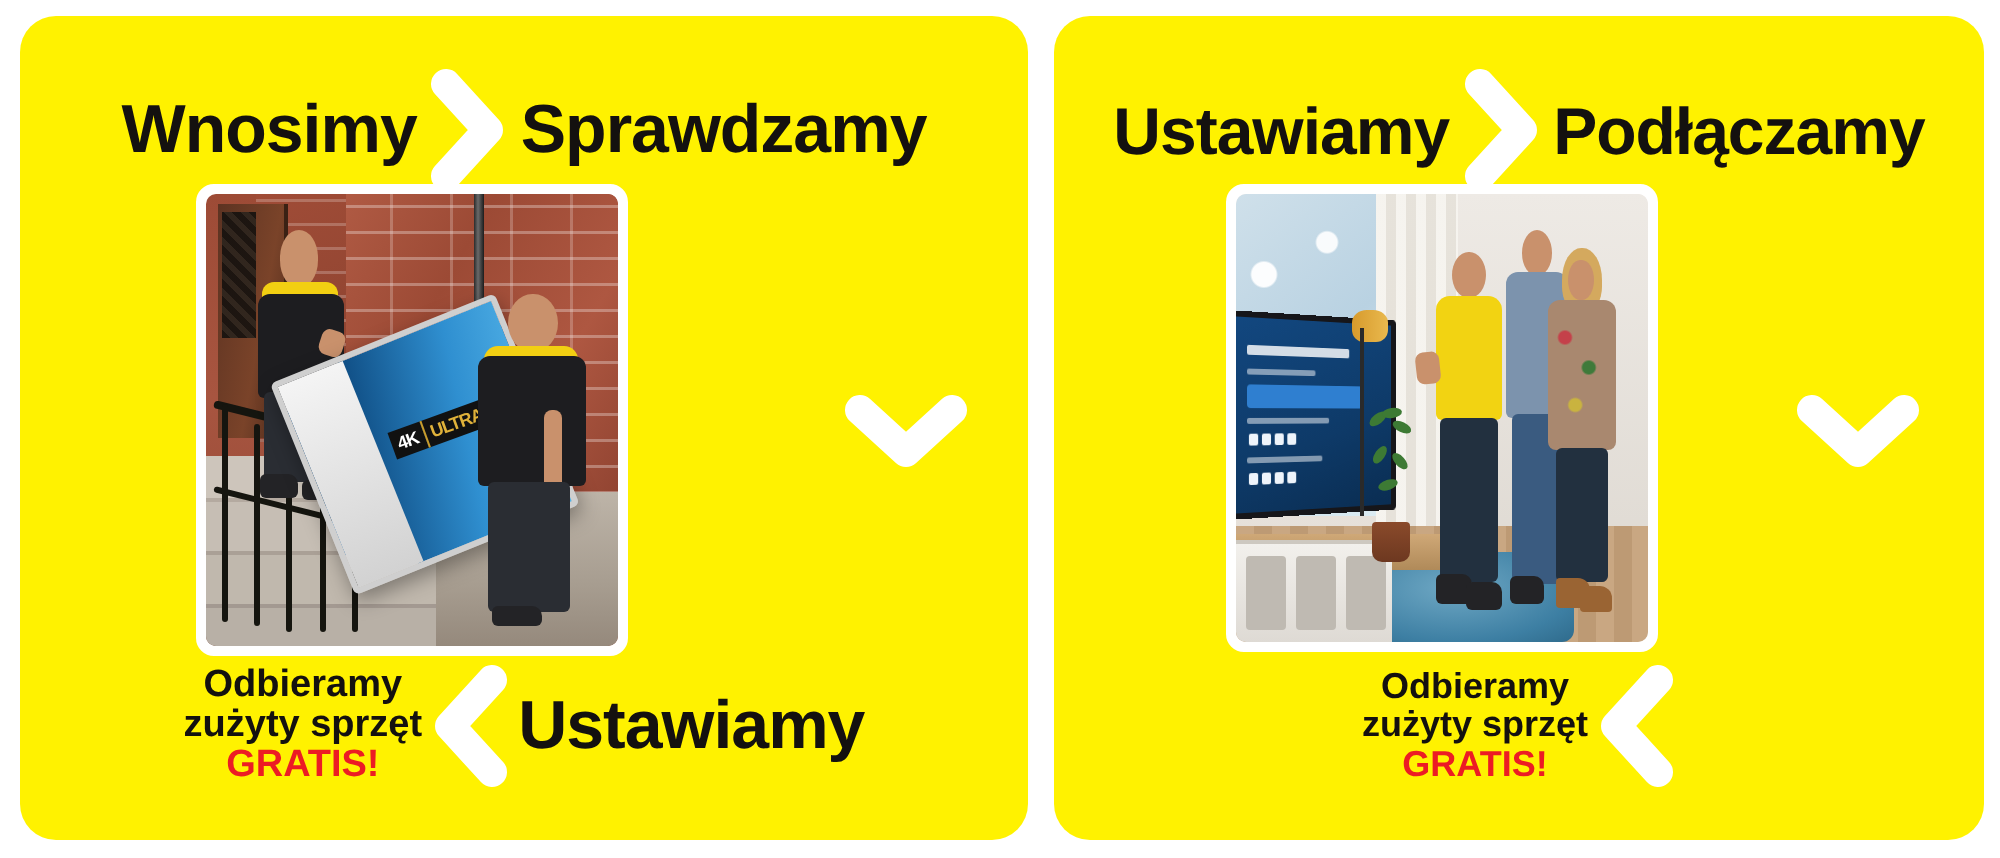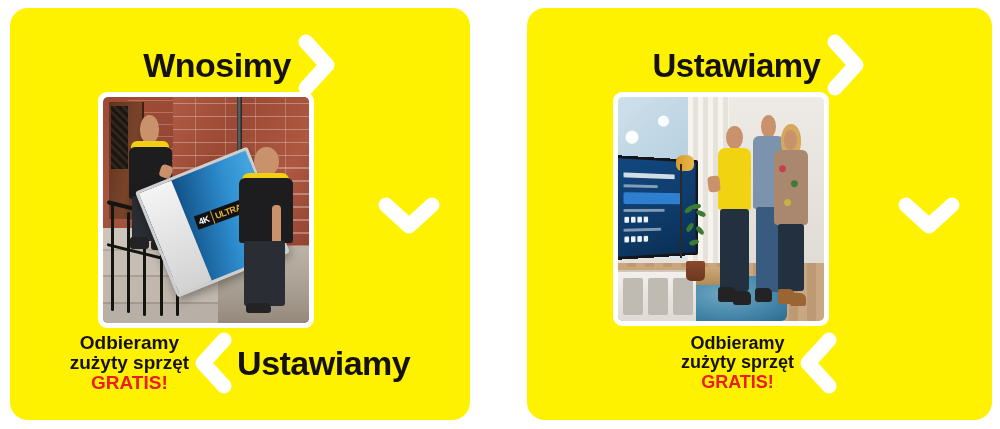--- a/index.html
+++ b/index.html
@@ -22,21 +22,21 @@
   }
 
   .panel {
     position: absolute;
     top: 8px;
     height: 412px;
     background: #FFF200;
     border-radius: 18px;
     overflow: hidden;
   }
-  .panel-left  { left: 10px;  width: 460px; }
+  .panel-left  { left: 10px;  width: 460px; padding-left: 44px; }
   .panel-right { left: 527px; width: 465px; }
 
   
   .head-row {
     position: absolute;
     top: 28px;
     left: 0;
     width: 100%;
     height: 58px;
     display: flex;
@@ -338,20 +338,21 @@
 
 <div class="stage">
 
   <div class="panel panel-left">
 
     <div class="head-row">
       <span class="head-word">Wnosimy</span>
       <svg class="chev chev-right" viewBox="0 0 40 62">
         <path d="M9 8 L30 31 L9 54" fill="none" stroke="#FFFFFF" stroke-width="15" stroke-linecap="round" stroke-linejoin="round"></path>
       </svg>
+      <span class="head-word">Sprawdzamy</span>
     </div>
 
     <div class="chev-down-wrap">
       <svg class="chev chev-down" viewBox="0 0 62 42">
         <path d="M8 9 L31 30 L54 9" fill="none" stroke="#FFFFFF" stroke-width="15" stroke-linecap="round" stroke-linejoin="round"></path>
       </svg>
     </div>
 
     <div class="photo-wrap">
       <div class="photo">
@@ -418,20 +419,21 @@
     </div>
   </div>
 
   <div class="panel panel-right">
 
     <div class="head-row">
       <span class="head-word">Ustawiamy</span>
       <svg class="chev chev-right" viewBox="0 0 40 62">
         <path d="M9 8 L30 31 L9 54" fill="none" stroke="#FFFFFF" stroke-width="15" stroke-linecap="round" stroke-linejoin="round"></path>
       </svg>
+      <span class="head-word">Podłączamy</span>
     </div>
 
     <div class="chev-down-wrap">
       <svg class="chev chev-down" viewBox="0 0 62 42">
         <path d="M8 9 L31 30 L54 9" fill="none" stroke="#FFFFFF" stroke-width="15" stroke-linecap="round" stroke-linejoin="round"></path>
       </svg>
     </div>
 
     <div class="photo-wrap">
       <div class="photo">

